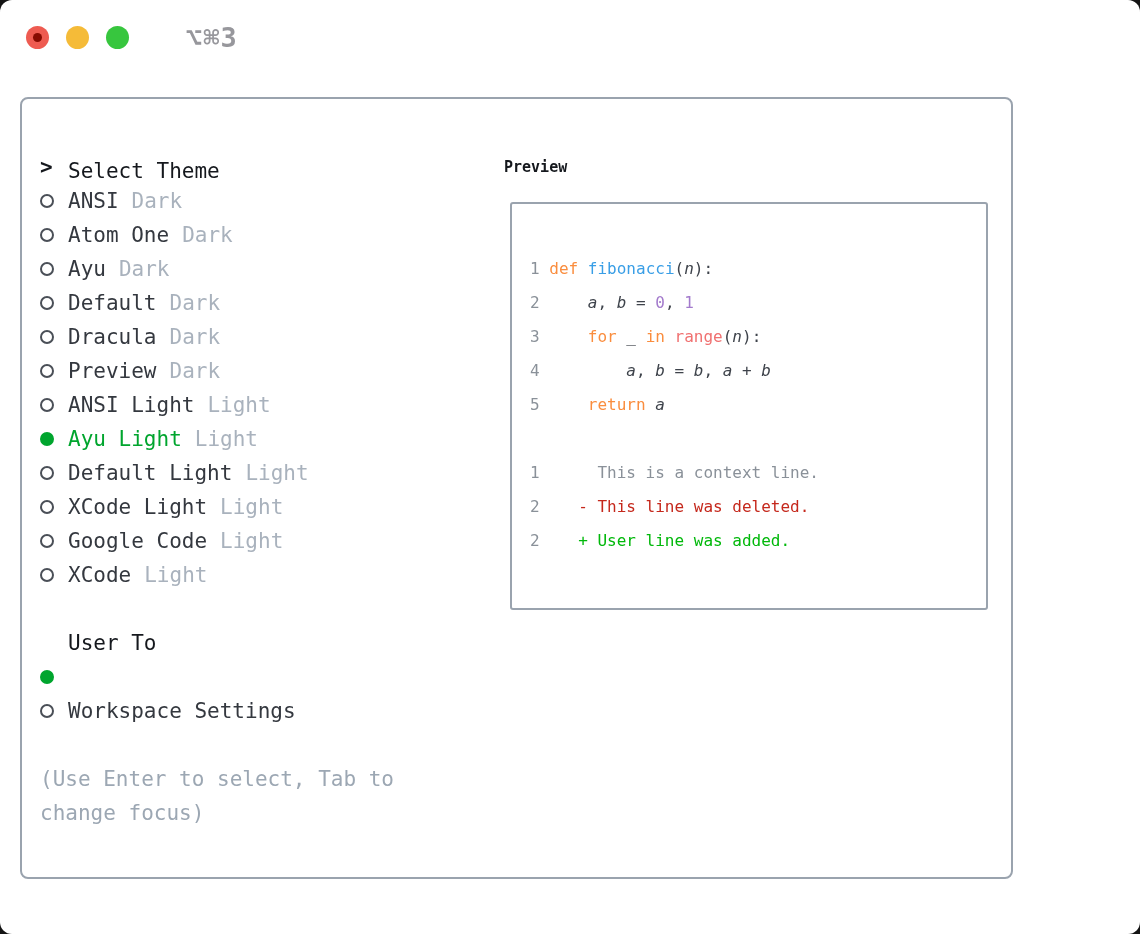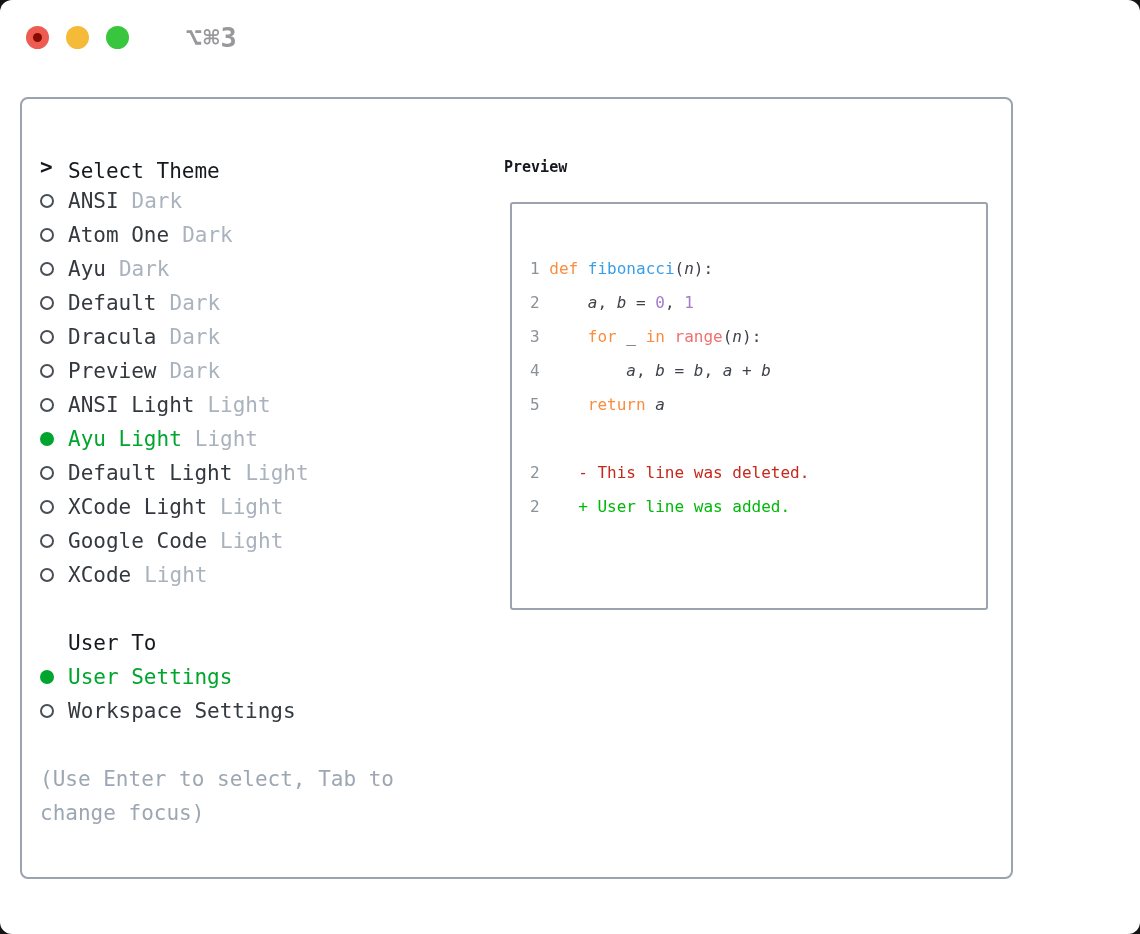--- a/index.html
+++ b/index.html
@@ -150,21 +150,20 @@
       <div class="row">
         <span class="marker"></span>
         <span class="apply-label">User To</span>
       </div>
 
       <div id="apply-list">
           <div class="row">
             <span class="marker">
               <span class="radio sel"></span>
             </span>
-            <span class="name sel">User Settings</span>
           </div>
           <div class="row">
             <span class="marker">
               <span class="radio"></span>
             </span>
             <span class="name">Workspace Settings</span>
           </div>
         </div>
 
       <div class="spacer"></div>
@@ -175,19 +174,20 @@
     <div class="preview-title">Preview</div>
 
     <div class="preview-box">
       <div id="code-lines">
           <div class="cline"><span class="lnum" style="color: rgb(138, 145, 153);">1</span><span class="seg-plain" style="color: rgb(62, 67, 75);"> </span><span class="seg-kw" style="color: rgb(250, 141, 62);">def</span><span class="seg-plain" style="color: rgb(62, 67, 75);"> </span><span class="seg-fn" style="color: rgb(57, 158, 230);">fibonacci</span><span class="seg-plain" style="color: rgb(62, 67, 75);">(</span><span class="seg-var" style="color: rgb(62, 67, 75);">n</span><span class="seg-plain" style="color: rgb(62, 67, 75);">):</span></div>
           <div class="cline"><span class="lnum" style="color: rgb(138, 145, 153);">2</span><span class="seg-plain" style="color: rgb(62, 67, 75);">     </span><span class="seg-var" style="color: rgb(62, 67, 75);">a</span><span class="seg-plain" style="color: rgb(62, 67, 75);">, </span><span class="seg-var" style="color: rgb(62, 67, 75);">b</span><span class="seg-plain" style="color: rgb(62, 67, 75);"> = </span><span class="seg-num" style="color: rgb(163, 122, 204);">0</span><span class="seg-plain" style="color: rgb(62, 67, 75);">, </span><span class="seg-num" style="color: rgb(163, 122, 204);">1</span></div>
           <div class="cline"><span class="lnum" style="color: rgb(138, 145, 153);">3</span><span class="seg-plain" style="color: rgb(62, 67, 75);">     </span><span class="seg-kw" style="color: rgb(250, 141, 62);">for</span><span class="seg-plain" style="color: rgb(62, 67, 75);"> </span><span class="seg-var" style="color: rgb(62, 67, 75);">_</span><span class="seg-plain" style="color: rgb(62, 67, 75);"> </span><span class="seg-kw" style="color: rgb(250, 141, 62);">in</span><span class="seg-plain" style="color: rgb(62, 67, 75);"> </span><span class="seg-call" style="color: rgb(240, 113, 113);">range</span><span class="seg-plain" style="color: rgb(62, 67, 75);">(</span><span class="seg-var" style="color: rgb(62, 67, 75);">n</span><span class="seg-plain" style="color: rgb(62, 67, 75);">):</span></div>
           <div class="cline"><span class="lnum" style="color: rgb(138, 145, 153);">4</span><span class="seg-plain" style="color: rgb(62, 67, 75);">         </span><span class="seg-var" style="color: rgb(62, 67, 75);">a</span><span class="seg-plain" style="color: rgb(62, 67, 75);">, </span><span class="seg-var" style="color: rgb(62, 67, 75);">b</span><span class="seg-plain" style="color: rgb(62, 67, 75);"> = </span><span class="seg-var" style="color: rgb(62, 67, 75);">b</span><span class="seg-plain" style="color: rgb(62, 67, 75);">, </span><span class="seg-var" style="color: rgb(62, 67, 75);">a</span><span class="seg-plain" style="color: rgb(62, 67, 75);"> + </span><span class="seg-var" style="color: rgb(62, 67, 75);">b</span></div>
           <div class="cline"><span class="lnum" style="color: rgb(138, 145, 153);">5</span><span class="seg-plain" style="color: rgb(62, 67, 75);">     </span><span class="seg-kw" style="color: rgb(250, 141, 62);">return</span><span class="seg-plain" style="color: rgb(62, 67, 75);"> </span><span class="seg-var" style="color: rgb(62, 67, 75);">a</span></div>
           <div class="cline"><span class="lnum" style="color: rgb(138, 145, 153);"></span></div>
+          <div class="cline"><span class="lnum" style="color: rgb(138, 145, 153);">1</span><span class="seg-ctx" style="color: rgb(138, 145, 153);">      This is a context line.</span></div>
           <div class="cline"><span class="lnum" style="color: rgb(138, 145, 153);">2</span><span class="seg-del" style="color: rgb(197, 40, 28);">    - This line was deleted.</span></div>
           <div class="cline"><span class="lnum" style="color: rgb(138, 145, 153);">2</span><span class="seg-add" style="color: rgb(0, 184, 10);">    + User line was added.</span></div>
         </div>
     </div>
 
   </div>
 </div>
 
 </body></html>

